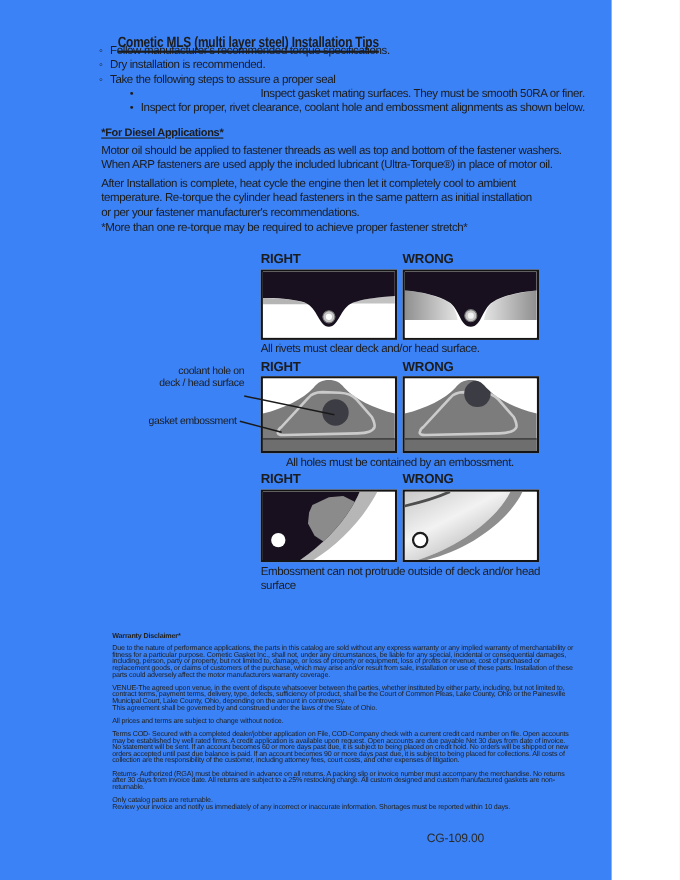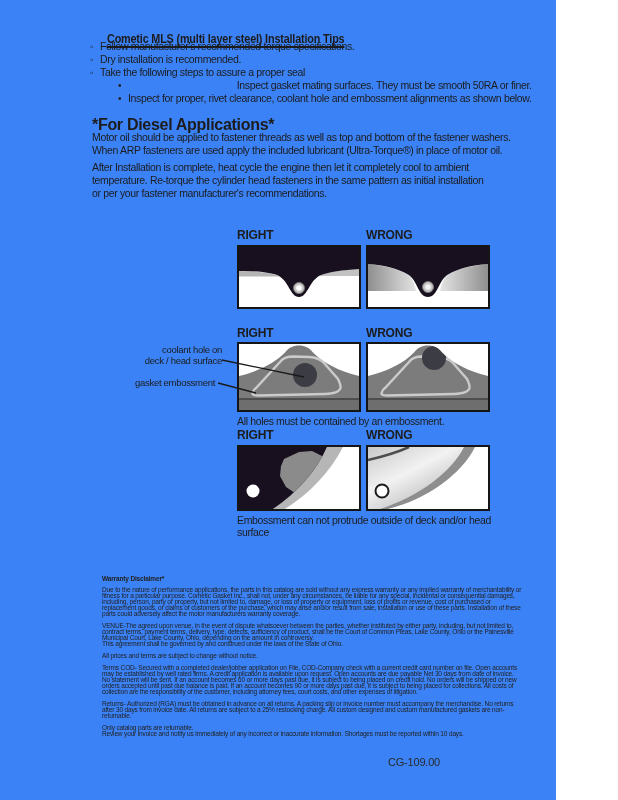--- a/index.html
+++ b/index.html
@@ -17,42 +17,42 @@
   }
 
   
   .tips{left:90px;top:40px;font-size:10.5px;letter-spacing:-0.35px;line-height:13px;white-space:nowrap;}
   .bullet{position:relative;padding-left:10px;}
   .bullet::before{content:"◦";position:absolute;left:0;top:0;font-size:10px;}
   .bullet.sub{margin-left:28px;text-align:right;}
   .bullet.sub::before{content:"•";font-size:10px;}
 
   
-  .diesel-heading{left:92px;top:116px;font-size:16px;font-weight:bold;letter-spacing:-0.3px;white-space:nowrap;}
+  .diesel-heading{left:92px;top:116px;font-size:10px;font-weight:bold;letter-spacing:-0.3px;white-space:nowrap;text-decoration:underline;}
   .para{font-size:10.5px;letter-spacing:-0.35px;line-height:13.2px;white-space:pre-line;}
   .para-oil{left:92px;top:131px;width:460px;}
   .para-heat{left:92px;top:161px;width:460px;}
   .para-retorque{left:92px;top:201px;width:460px;}
 
   
   .dg-label{font-size:12px;font-weight:bold;text-align:left;width:124px;letter-spacing:-0.2px;}
   .lbl-l{left:237px;} .lbl-r{left:366px;}
   .row1-lbl{top:228px;} .row2-lbl{top:326px;} .row3-lbl{top:428px;}
   .dg-box{width:124px;border:2px solid #151515;background:#fff;box-sizing:border-box;}
   .box-l{left:237px;} .box-r{left:366px;}
   .row1-box{top:245px;height:64px;} .row2-box{top:342px;height:70px;} .row3-box{top:445px;height:66px;}
   .dg-box svg{display:block;}
   .caption{font-size:10.5px;letter-spacing:-0.35px;line-height:11.5px;}
   .cap1{left:237px;top:312px;white-space:nowrap;}
-  .cap2{left:237px;top:416px;width:253px;white-space:nowrap;}
+  .cap2{left:237px;top:416px;width:253px;text-align:center;white-space:nowrap;}
   .cap3{left:237px;top:515px;width:280px;}
 
   
   .side-label{font-size:9.5px;letter-spacing:-0.3px;line-height:11px;text-align:right;}
-  .coolant-label{left:110px;top:344px;width:112px;}
+  .coolant-label{left:110px;top:332px;width:112px;}
   .emboss-label{left:103px;top:377px;width:112px;white-space:nowrap;}
   .leader-overlay{left:214px;top:352px;}
 
   
   .disclaimer{left:102px;top:575px;width:420px;font-size:6.5px;line-height:6px;letter-spacing:-0.15px;color:#222;}
   .disclaimer h2{font-size:6.5px;line-height:7px;margin:0 0 5px 0;}
   .disclaimer p{margin:0 0 6px 0;}
   .disclaimer p.tight{margin-bottom:0;}
 
   .page-code{left:388px;top:756px;font-size:11px;letter-spacing:-0.2px;color:#2a2a2a;white-space:nowrap;}
@@ -71,20 +71,21 @@
     <div class="bullet sub">Inspect gasket mating surfaces.  They must be smooth 50RA or finer.</div>
     <div class="bullet sub">Inspect for proper, rivet clearance, coolant hole and embossment alignments as shown below.</div>
   </div>
 
   <div class="abs diesel-heading">*For Diesel Applications*</div>
   <div class="abs para para-heat">After Installation is complete, heat cycle the engine then let it completely cool to ambient
 temperature. Re-torque the cylinder head fasteners in the same pattern as initial installation
 or per your fastener manufacturer's recommendations.</div>
   <div class="abs para para-oil">Motor oil should be applied to fastener threads as well as top and bottom of the fastener washers.
 When ARP fasteners are used apply the included lubricant (Ultra-Torque®) in place of motor oil.</div>
+  <div class="abs para para-retorque">*More than one re-torque may be required to achieve proper fastener stretch*</div>
 
   <div class="abs dg-label lbl-l row1-lbl">RIGHT</div>
   <div class="abs dg-label lbl-r row1-lbl">WRONG</div>
 
   <div class="abs dg-box box-l row1-box">
     <svg width="120" height="60" viewBox="0 0 120 60">
       <rect width="120" height="60" fill="#ffffff"></rect>
       <path d="M0,24 C12,24 24,25 34,27 L42,29.5 L0,29.5 Z" fill="#b5b5b5"></path>
       <path d="M120,22 C108,22.5 96,24 86,26.5 L78,29 L120,29 Z" fill="#c2c2c2"></path>
       <path d="M0,0 H120 V22 C104,23 90,25 82,28 C70,33 69,50 60,50 C51,50 50,33 38,28 C30,25.5 14,23.5 0,24 Z" fill="#18101e"></path>
@@ -106,20 +107,21 @@
       </defs>
       <rect width="120" height="60" fill="#ffffff"></rect>
       <path d="M0,17 C14,18 28,21.5 38,26.5 C44,29.5 47,37 48,44 L0,44 Z" fill="url(#gw1)"></path>
       <path d="M120,17 C106,18 92,21.5 82,26.5 C76,29.5 73,37 72,44 L120,44 Z" fill="url(#gw2)"></path>
       <rect y="44" width="120" height="16" fill="#ffffff"></rect>
       <path d="M0,0 H120 V17 C104,18 89,22 80,27.5 C70,33.5 70,50 60,50 C50,50 50,33.5 40,27.5 C31,22 16,18 0,17 Z" fill="#18101e"></path>
       <circle cx="60" cy="40" r="5.5" fill="#c6c6c6" stroke="#767676" stroke-width="1"></circle>
       <circle cx="60" cy="40" r="2.8" fill="#f2f2f2"></circle>
     </svg>
   </div>
+  <div class="abs caption cap1">All rivets must clear deck and/or head surface.</div>
 
   <div class="abs dg-label lbl-l row2-lbl">RIGHT</div>
   <div class="abs dg-label lbl-r row2-lbl">WRONG</div>
 
   <div class="abs side-label coolant-label">
     <div>coolant hole on</div>
     <div>deck / head surface</div>
   </div>
   <div class="abs side-label emboss-label">gasket embossment</div>
 

